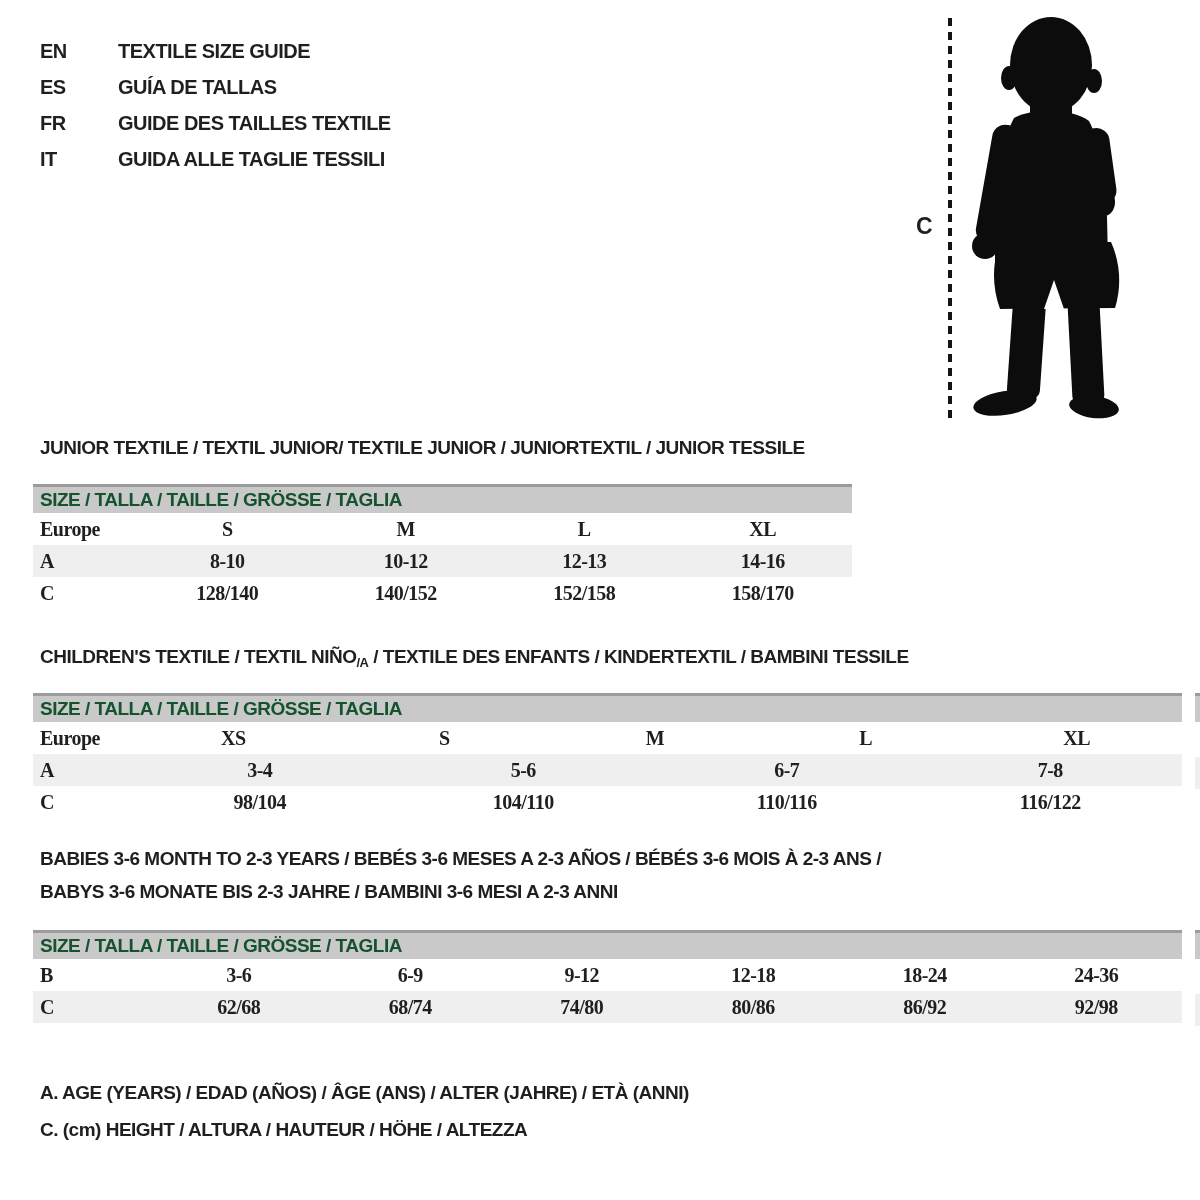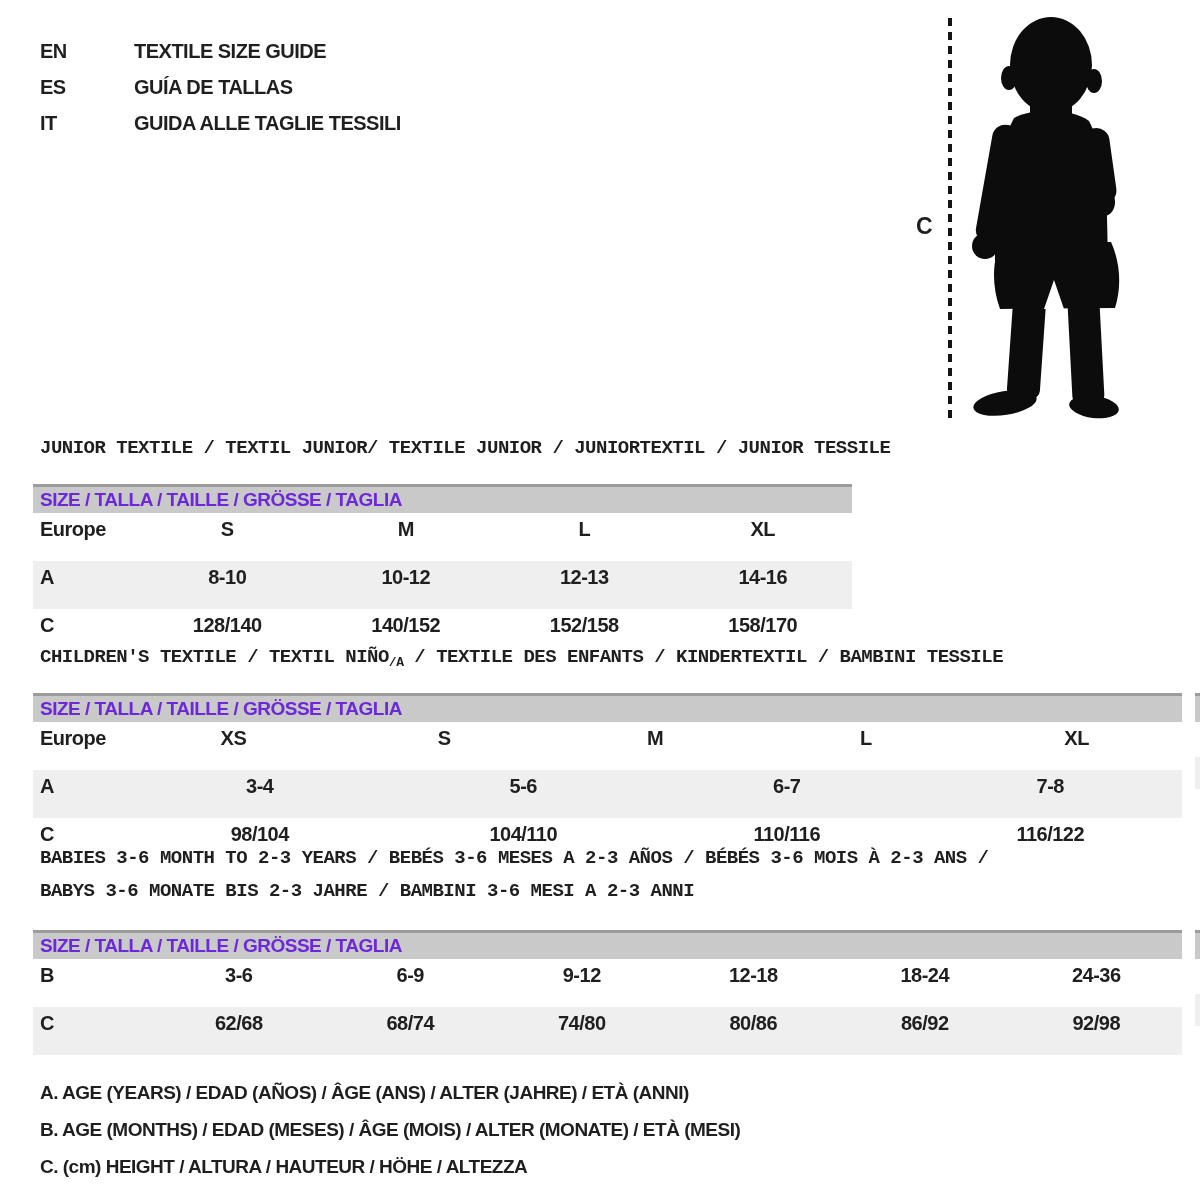--- a/index.html
+++ b/index.html
@@ -2,44 +2,44 @@
 <html><head>
 <meta charset="utf-8">
 <style>
   html,body{margin:0;padding:0;background:#ffffff;}
   body{width:1200px;height:1200px;font-family:"Liberation Sans",sans-serif;color:#1f1f1f;}
   .canvas{position:relative;width:1200px;height:1200px;background:#fff;overflow:hidden;
           font-weight:700;letter-spacing:-0.5px;}
 
   
   .lang-block{position:absolute;left:40px;top:33px;}
-  .lang-row{display:flex;line-height:36px;font-size:20px;gap:16px;}
+  .lang-row{display:flex;line-height:36px;font-size:20px;}
   .lang-code{width:78px;}
 
   
   .measure-line{position:absolute;left:948px;top:18px;width:4px;height:400px;
     background:repeating-linear-gradient(to bottom,#141414 0 8px,transparent 8px 14px);}
   .measure-label{position:absolute;left:916px;top:213px;font-size:23px;}
   .toddler{position:absolute;left:958px;top:12px;width:182px;height:408px;}
 
   
-  .sec-head{position:absolute;left:40px;margin:0;font-size:19px;font-weight:700;letter-spacing:-0.5px;font-family:Liberation Mono, monospace;}
+  .sec-head{position:absolute;left:40px;margin:0;font-size:19px;font-weight:700;letter-spacing:-0.5px;}
   #junior-head{top:437px;}
   #children-head{top:646px;}
   #babies-head{top:842px;line-height:33px;width:960px;}
   .subsc{font-size:13px;vertical-align:-4px;letter-spacing:-0.5px;}
 
   
   .size-table{position:absolute;left:33px;}
   #junior-table{top:484px;width:819px;}
   #children-table{top:693px;width:1149px;}
   #babies-table{top:930px;width:1149px;}
   .bar{height:26px;background:#c9c9c9;border-top:3px solid #9c9c9c;
-       padding-left:7px;font-size:19px;line-height:25px;color:#6d28d9;}
-  .trow{display:flex;height:48px;line-height:32px;font-size:20px;}
+       padding-left:7px;font-size:19px;line-height:25px;color:#14532d;}
+  .trow{display:flex;height:32px;line-height:32px;font-size:20px;font-family:Liberation Serif, serif;}
   .trow.shaded{background:#efefef;}
   .rlabel{padding-left:7px;box-sizing:border-box;}
   #junior-table .rlabel{width:105px;}
   #children-table .rlabel{width:95px;}
   #babies-table .rlabel{width:120px;}
   .cell{flex:1;text-align:center;}
 
   
   .sliver{position:absolute;left:1195px;width:5px;}
   #sliver-c-bar{top:693px;height:29px;background:#c9c9c9;border-top:3px solid #9c9c9c;box-sizing:border-box;}
@@ -57,20 +57,24 @@
 <div class="canvas">
 
   <section class="lang-block">
     <div class="lang-row">
       <span class="lang-code">EN</span>
       <span class="lang-title">TEXTILE SIZE GUIDE</span>
     </div>
     <div class="lang-row">
       <span class="lang-code">ES</span>
       <span class="lang-title">GUÍA DE TALLAS</span>
+    </div>
+    <div class="lang-row">
+      <span class="lang-code">FR</span>
+      <span class="lang-title">GUIDE DES TAILLES TEXTILE</span>
     </div>
     <div class="lang-row">
       <span class="lang-code">IT</span>
       <span class="lang-title">GUIDA ALLE TAGLIE TESSILI</span>
     </div>
   </section>
 
   <div class="measure-line"></div>
   <div class="measure-label">C</div>
   <svg class="toddler" viewBox="0 0 182 408" xmlns="http://www.w3.org/2000/svg">
@@ -172,17 +176,16 @@
     </div>
   </div>
 
   <div class="sliver" id="sliver-c-bar"></div>
   <div class="sliver" id="sliver-c-row"></div>
   <div class="sliver" id="sliver-b-bar"></div>
   <div class="sliver" id="sliver-b-row"></div>
 
   <section class="legend">
     <div class="legend-line">A. AGE (YEARS) / EDAD (AÑOS) / ÂGE (ANS) / ALTER (JAHRE) / ETÀ (ANNI)</div>
-    <div class="legend-line">B. AGE (MONTHS) / EDAD (MESES) / ÂGE (MOIS) / ALTER (MONATE) / ETÀ (MESI)</div>
     <div class="legend-line">C. (cm) HEIGHT / ALTURA / HAUTEUR / HÖHE / ALTEZZA</div>
   </section>
 
 </div>
 
 </body></html>

